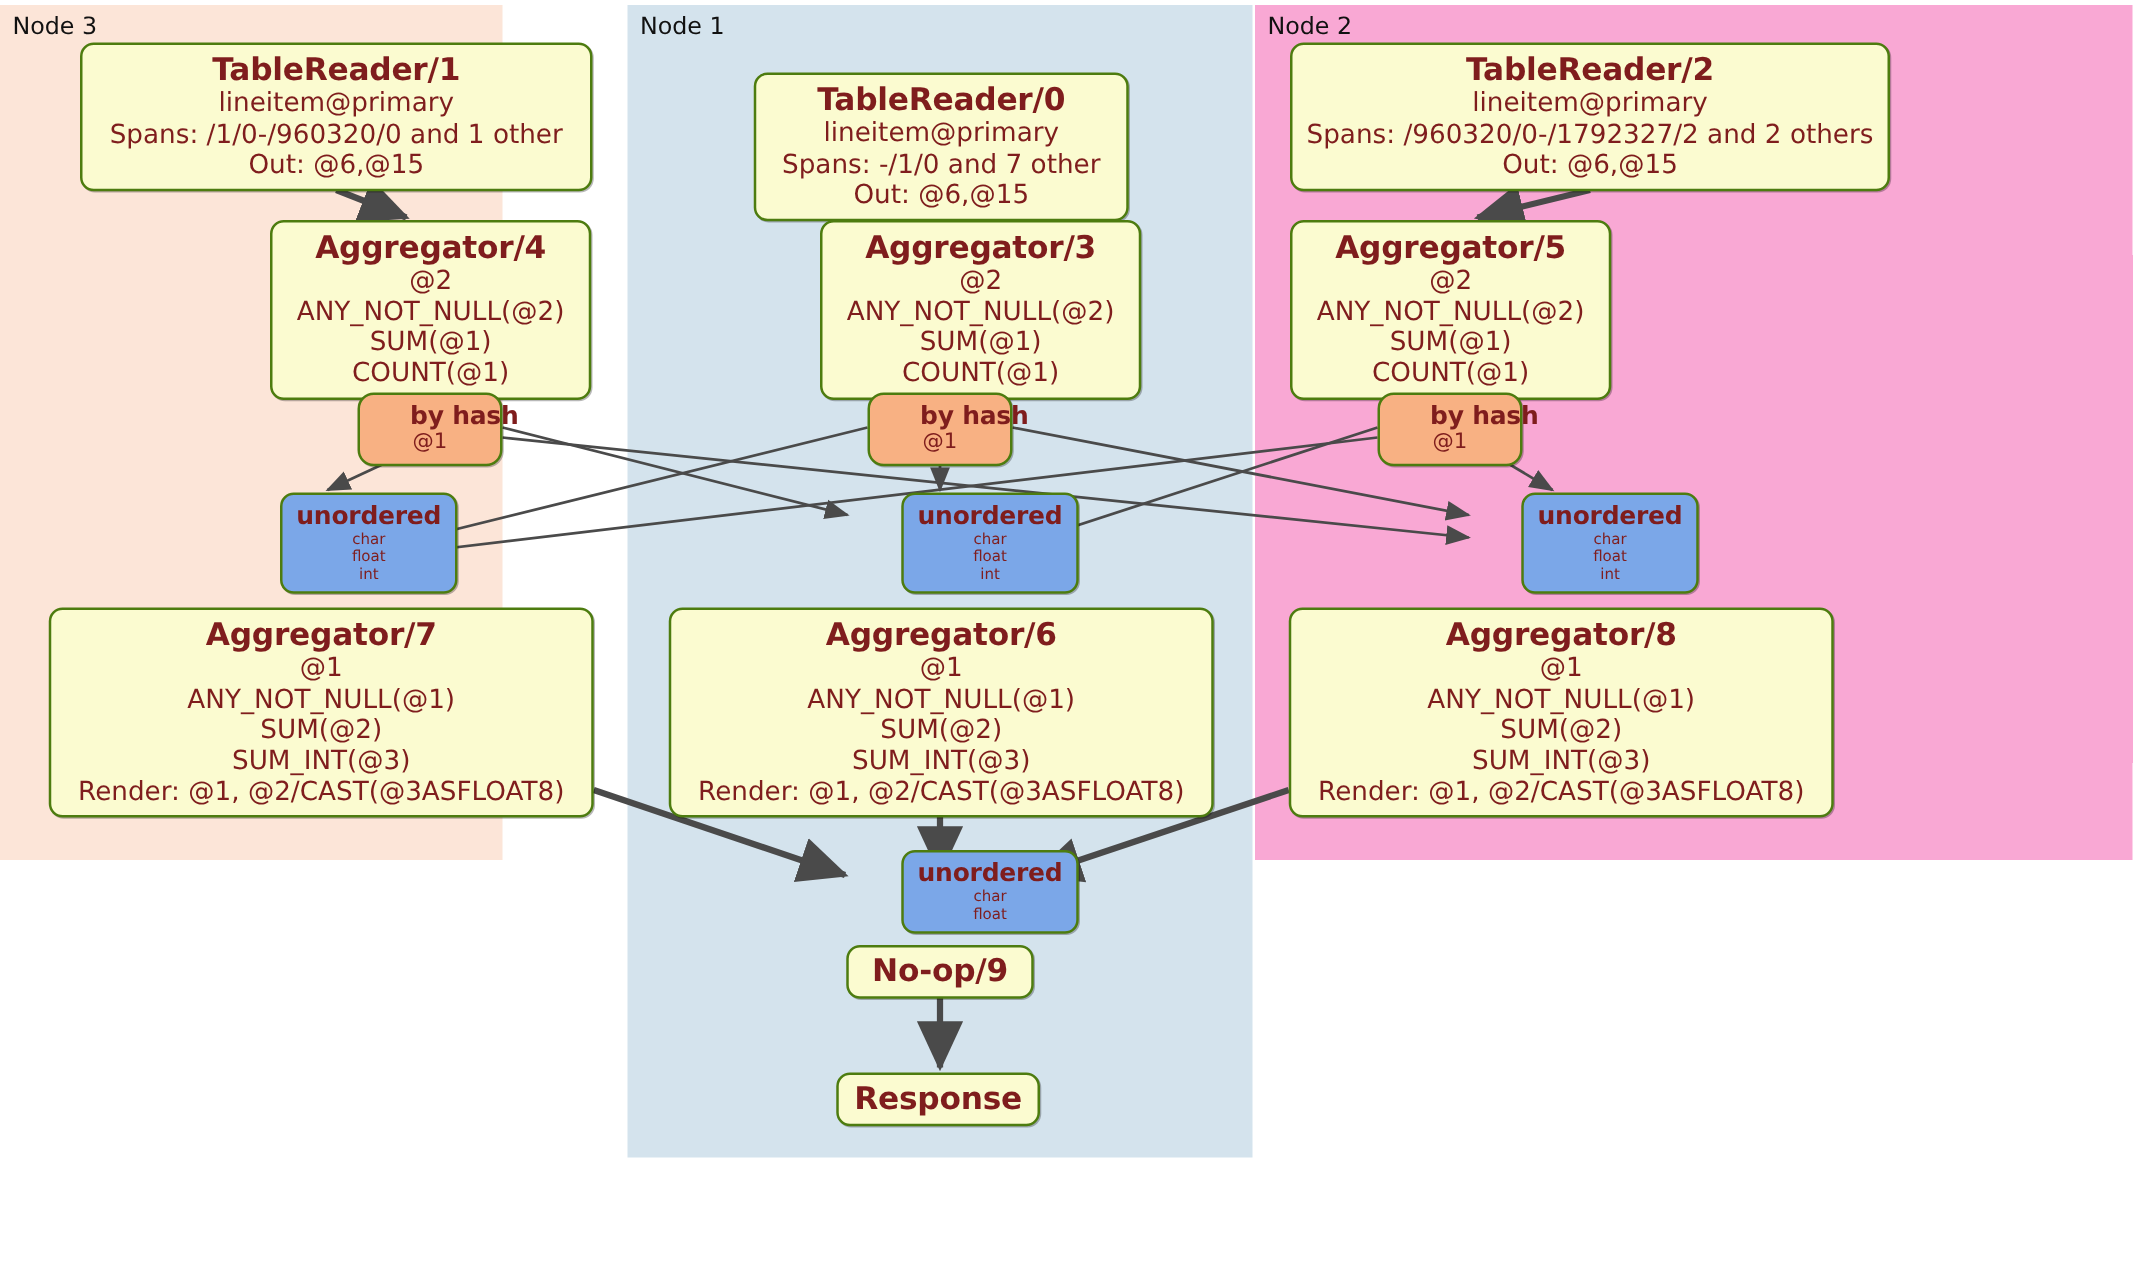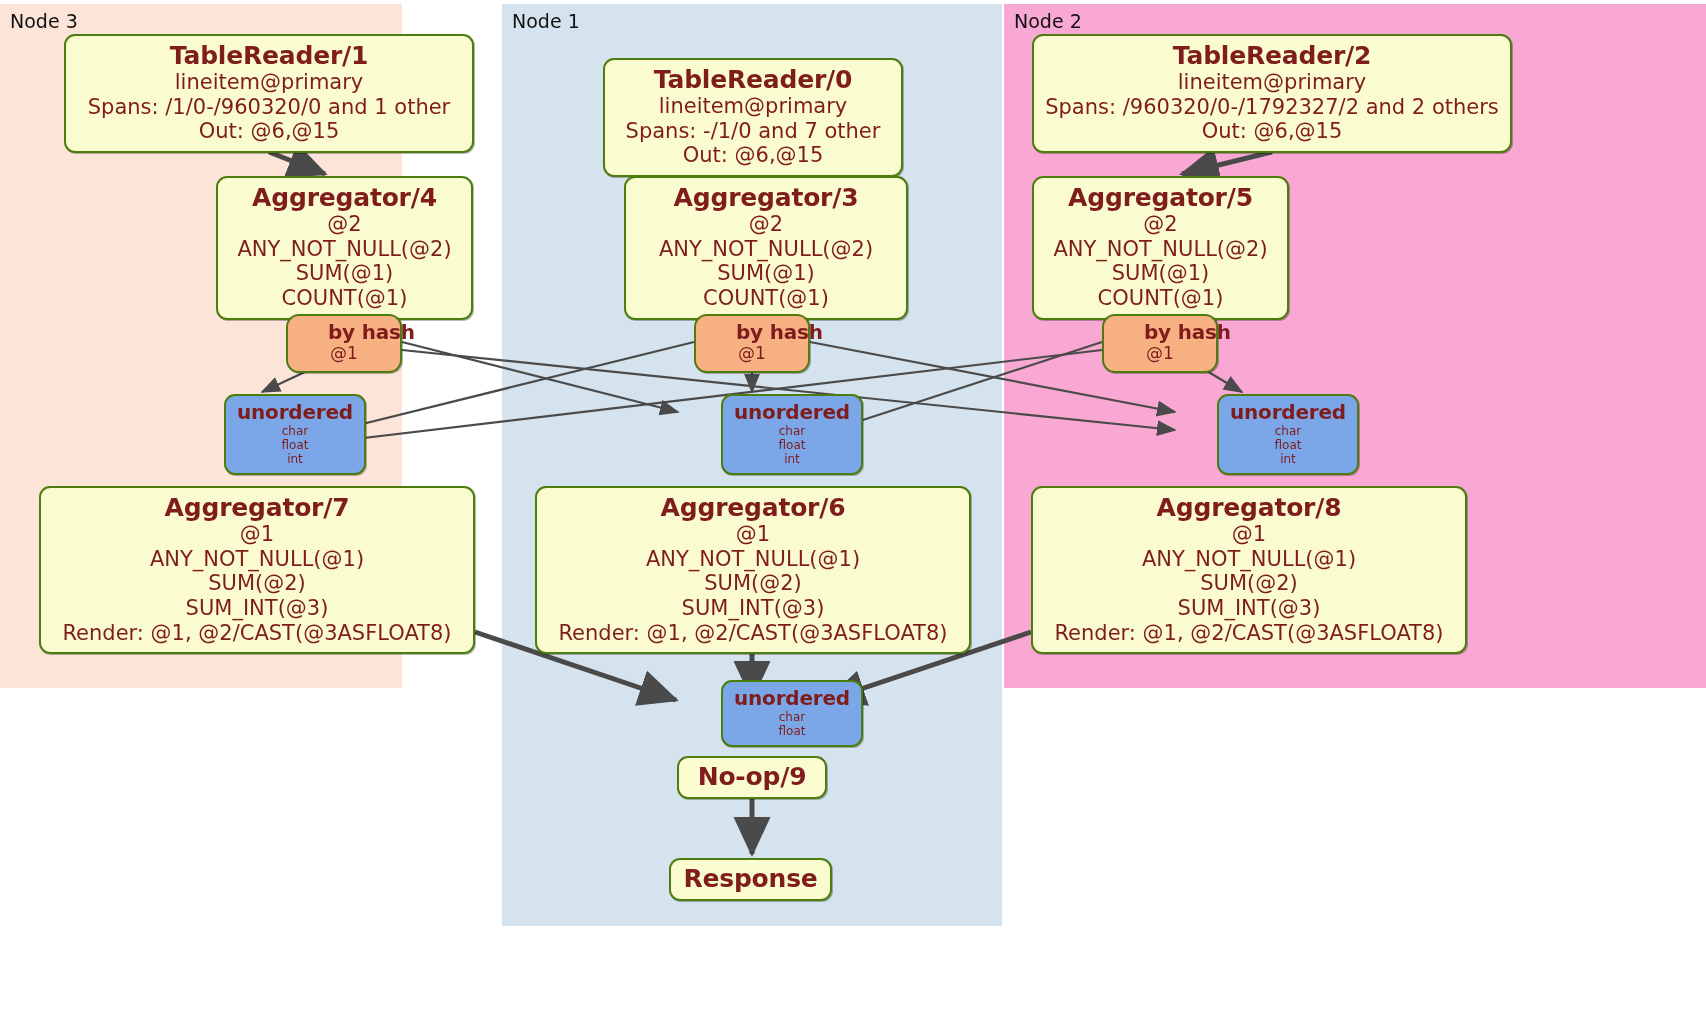--- a/index.html
+++ b/index.html
@@ -90,21 +90,21 @@
   }
   .receiver .title { font-size: 20px; }
   .receiver .line  { font-size: 12px; }
 
   
   #tr1 { left: 64px;   top: 34px;  width: 410px; }
   #tr0 { left: 603px;  top: 34px;  width: 300px; margin-top: 24px; }
   #tr2 { left: 1032px; top: 34px;  width: 480px; }
 
   #agg4 { left: 216px;  top: 176px; width: 257px; }
-  #agg3 { left: 624px;  top: 176px; width: 284px; }
+  #agg3 { left: 656px;  top: 176px; width: 257px; }
   #agg5 { left: 1032px; top: 176px; width: 257px; }
 
   #hash4 { left: 286px;  top: 314px; width: 116px; }
   #hash3 { left: 694px;  top: 314px; width: 116px; }
   #hash5 { left: 1102px; top: 314px; width: 116px; }
 
   #recv7 { left: 184px;  top: 394px; width: 142px; }
   #recv6 { left: 681px;  top: 394px; width: 142px; }
   #recv8 { left: 1177px; top: 394px; width: 142px; }
 

